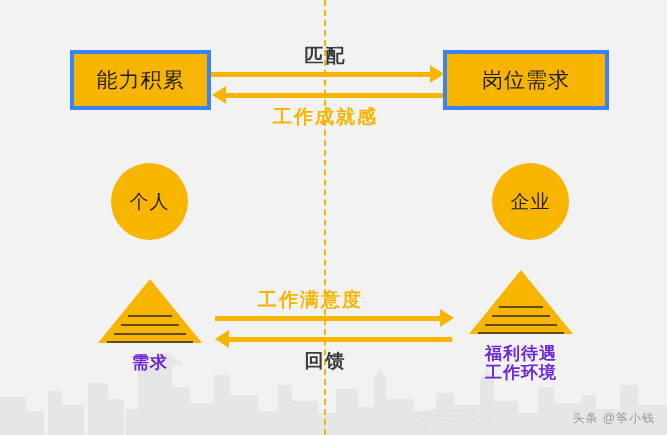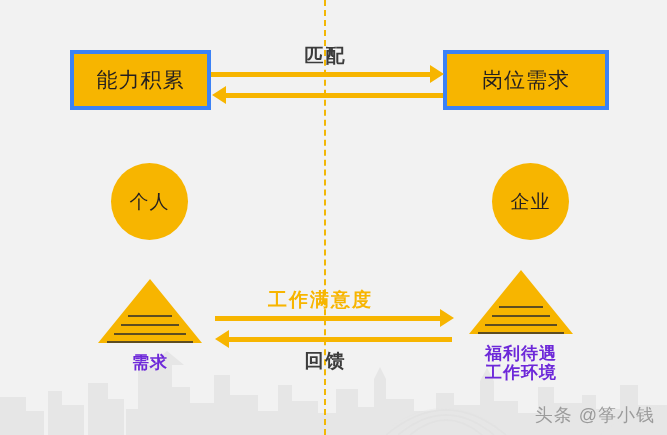--- a/index.html
+++ b/index.html
@@ -114,30 +114,30 @@
     text-align: center;
     white-space: nowrap;
     font-weight: bold;
     letter-spacing: 2px;
   }
   .label-dark   { color: #3c3c3c; font-size: 19px; }
   .label-yellow { color: #f7b500; font-size: 19px; }
 
   #label-match        { left: 253px; top: 43px;  width: 145px; }
   #label-achievement  { left: 243px; top: 104px; width: 165px; }
-  #label-satisfaction { left: 238px; top: 287px; width: 165px; }
+  #label-satisfaction { left: 228px; top: 287px; width: 165px; }
   #label-feedback     { left: 253px; top: 348px; width: 145px; }
 
   
   #watermark {
     position: absolute;
     right: 12px;
     bottom: 8px;
     color: #8e8e8e;
-    font-size: 18px;
+    font-size: 12px;
     letter-spacing: 1px;
     opacity: .85;
   }
 </style>
 </head>
 <body>
 
 <div id="stage">
 
   <svg id="skyline" viewBox="0 0 667 110" preserveAspectRatio="none" aria-hidden="true">
@@ -198,20 +198,21 @@
   </div>
 
   <div class="arrow-line" style="left:211px; top:72px; width:219px;"></div>
   <div class="arrow-head right" style="left:430px; top:65px;"></div>
 
   <div class="arrow-line" style="left:226px; top:93px; width:217px;"></div>
   <div class="arrow-head left" style="left:212px; top:86px;"></div>
 
   <div class="arrow-label label-dark" id="label-match">匹配</div>
 
+  <div class="arrow-label label-yellow" id="label-achievement">工作成就感</div>
 
   <div class="node-circle" id="circle-individual">
     <span>个人</span>
   </div>
 
   <div class="node-circle" id="circle-enterprise">
     <span>企业</span>
   </div>
 
   <div class="pyramid-wrap" id="pyramid-left">

